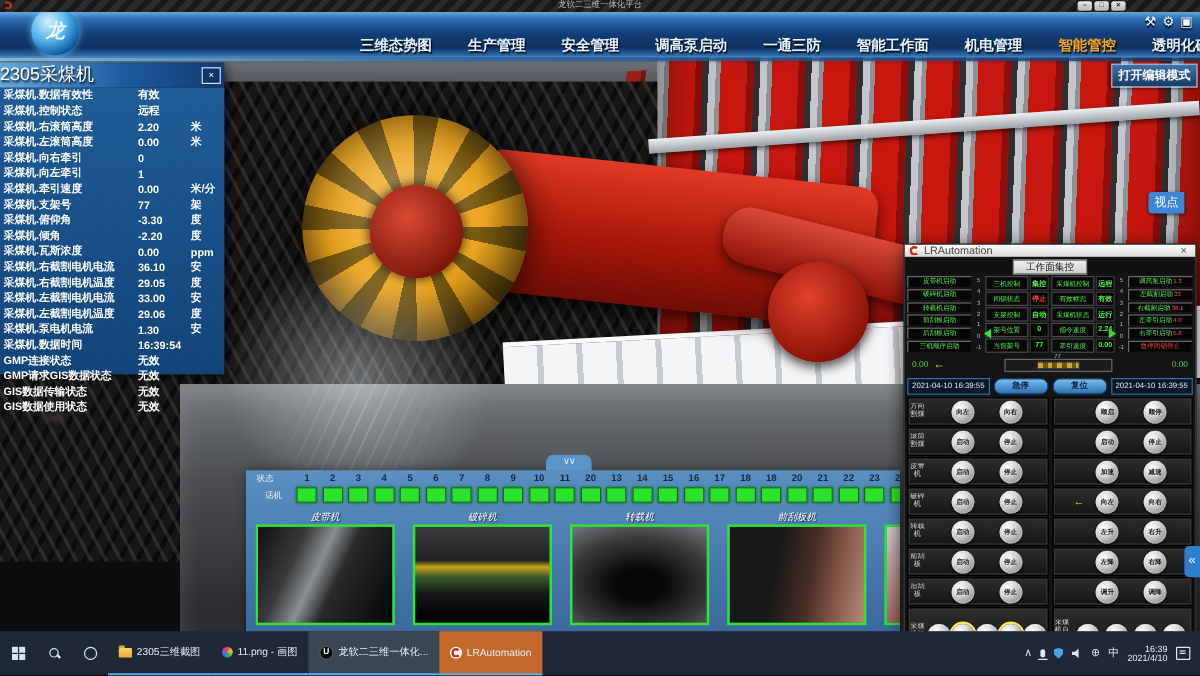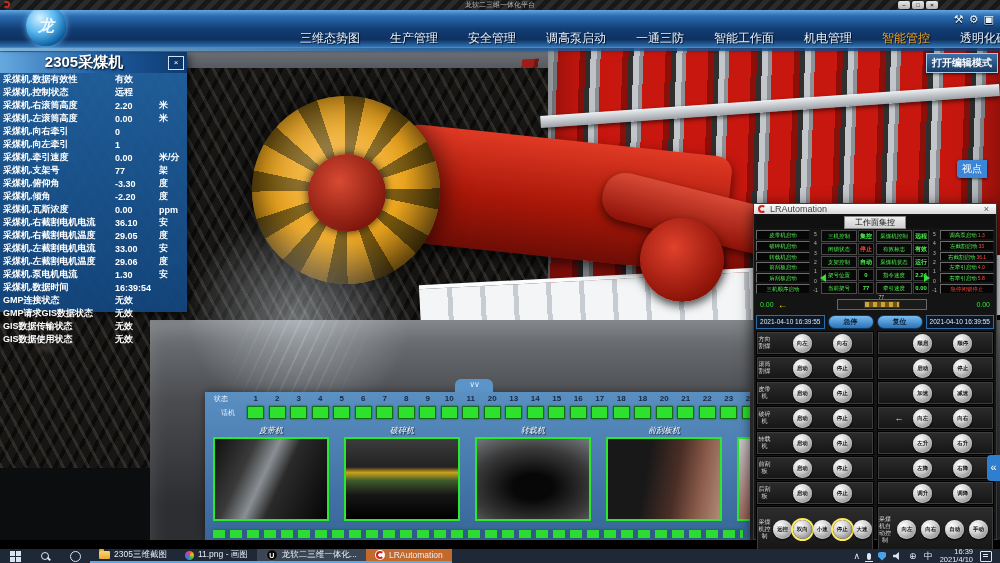--- a/index.html
+++ b/index.html
@@ -20,21 +20,21 @@
     box-shadow:0 2px 4px rgba(0,0,0,.6);}
   .navbar:after{content:"";position:absolute;left:0;bottom:-3px;width:100%;height:3px;
     background:linear-gradient(90deg,#8fd0ff,#2a6cb0 40%,#123c74);opacity:.8;}
   .nav-logo{position:absolute;left:26px;top:-4px;width:40px;height:40px;border-radius:50%;
     background:radial-gradient(circle at 35% 30%,#d6f1ff,#57b6ef 40%,#0d5ea0 75%,#063055);
     box-shadow:0 0 6px rgba(120,200,255,.8);display:flex;align-items:center;justify-content:center;
     color:#eaf7ff;font-size:16px;font-weight:bold;font-style:italic;}
   .brand{position:absolute;left:74px;top:8px;font-size:19px;font-weight:bold;color:#fff;
     letter-spacing:1px;text-shadow:1px 2px 2px rgba(0,0,0,.8);}
   .nav-menu{position:absolute;left:300px;top:0;height:38px;display:flex;align-items:center;gap:30px;}
-  .nav-item{font-size:12px;font-weight:normal;color:#e9f3ff;text-shadow:1px 1px 1px rgba(0,0,0,.8);white-space:nowrap;cursor:pointer;margin-top:19px;}
+  .nav-item{font-size:12px;font-weight:bold;color:#e9f3ff;text-shadow:1px 1px 1px rgba(0,0,0,.8);white-space:nowrap;cursor:pointer;margin-top:19px;}
   .nav-item.active{color:#f5a41e;}
   .nav-tools{position:absolute;right:6px;top:3px;display:flex;gap:5px;}
   .nav-tools span{color:#eaf4ff;font-size:11px;line-height:12px;text-shadow:0 1px 1px #000;}
   .edit-btn{position:absolute;right:2px;top:53px;z-index:38;padding:2px 5px;font-size:10px;font-weight:bold;color:#fff;
     background:linear-gradient(#3e72ab,#173a61);border:1px solid #a8c9e8;box-shadow:0 1px 3px rgba(0,0,0,.7);}
   
   .viewport{position:absolute;left:0;top:48px;width:1000px;height:492px;background:#0c0d0f;overflow:hidden;}
   .roof{position:absolute;left:0;top:0;width:1000px;height:62px;
     background:linear-gradient(180deg,#70757b,#44474c 55%,#26282c);}
   .coal-wall{position:absolute;left:0;top:20px;width:570px;height:400px;background:#171615;
@@ -75,21 +75,21 @@
   .spray{position:absolute;left:148px;top:130px;width:300px;height:280px;transform:rotate(22deg);filter:blur(1px);
     background:radial-gradient(closest-side,rgba(235,243,250,.4),rgba(235,243,250,.14) 50%,transparent 75%);}
   .spray2{position:absolute;left:170px;top:200px;width:260px;height:200px;transform:rotate(115deg);opacity:.5;
     background:repeating-linear-gradient(0deg,rgba(255,255,255,.3) 0 2px,transparent 2px 11px);
     -webkit-mask-image:radial-gradient(closest-side,#000,transparent 70%);mask-image:radial-gradient(closest-side,#000,transparent 70%);}
   .vignette{position:absolute;inset:0;background:radial-gradient(130% 130% at 40% 40%,transparent 55%,rgba(0,0,0,.5));}
   
   .spanel{position:absolute;left:0;top:52px;width:187px;z-index:20;box-shadow:2px 3px 8px rgba(0,0,0,.6);}
   .spanel-hd{height:21px;background:linear-gradient(90deg,#66a9e0,#1d5b9f 55%,#0e3a70);
     display:flex;align-items:center;position:relative;}
-  .spanel-hd .t{flex:1;text-align:center;font-size:15px;font-weight:bold;color:#fff;text-shadow:1px 1px 2px #000;}
+  .spanel-hd .t{flex:1;text-align:left;font-size:15px;font-weight:normal;color:#fff;text-shadow:1px 1px 2px #000;}
   .spanel-x{width:14px;height:12px;margin-right:3px;border:1px solid #cfe2f5;background:rgba(10,40,80,.4);
     color:#fff;font-size:8px;line-height:11px;text-align:center;}
   .spanel-bd{height:239px;display:flex;flex-direction:column;padding:0 3px;
     background:linear-gradient(180deg,rgba(32,96,158,.95),rgba(18,70,126,.95));}
   .sp-row{flex:1;display:flex;align-items:center;font-size:9px;font-weight:bold;color:#fff;white-space:nowrap;}
   .sp-row .l{flex:0 0 112px;overflow:hidden;}
   .sp-row .v{flex:0 0 44px;}
   .sp-row .u{flex:1;}
   
   .vp-tag{position:absolute;left:957px;top:160px;z-index:15;padding:2px 5px;background:#3c86d8;color:#fff;
@@ -166,21 +166,21 @@
   .thumb{height:84px;border:2px solid #2be82b;box-sizing:border-box;background:#222;}
   .thumb.t1{background:linear-gradient(115deg,#101010 0%,#3a3a3a 28%,#8a8f94 44%,#2a2a2a 58%,#050505 100%);}
   .thumb.t2{background:linear-gradient(180deg,#3c3c3c 0%,#222 35%,#caa21a 42%,#3d5b2c 52%,#161616 70%,#000 100%);}
   .thumb.t3{background:radial-gradient(90% 80% at 50% 60%,#070707 20%,#3a3a3a 60%,#6e7276 90%);}
   .thumb.t4{background:linear-gradient(100deg,#181818 35%,#4a2e26 60%,#8a5a4a 80%,#b08a78 100%);}
   .thumb.t5{background:linear-gradient(120deg,#c9ccd0 0%,#8e4a3e 40%,#c22 70%,#eee 100%);}
   .dash-row{position:absolute;left:8px;top:138px;width:530px;height:8px;
     background:repeating-linear-gradient(90deg,rgba(44,226,44,.95) 0 12px,rgba(8,40,60,.2) 12px 17px);
     box-shadow:0 0 3px rgba(0,80,0,.6);}
   
-  .taskbar{position:absolute;left:0;bottom:0;width:1000px;height:14px;background:#1e2836;z-index:45;
+  .taskbar{position:absolute;left:0;bottom:0;width:1000px;height:37px;background:#1e2836;z-index:45;
     display:flex;align-items:stretch;color:#e6edf5;}
   .tb-ico{width:30px;display:flex;align-items:center;justify-content:center;}
   .win-logo{display:grid;grid-template-columns:5px 5px;grid-template-rows:5px 5px;gap:1px;}
   .win-logo i{background:#d6e4f0;}
   .mag{position:relative;width:9px;height:9px;}
   .mag:before{content:"";position:absolute;left:0;top:0;width:6px;height:6px;border:1.5px solid #d6e4f0;border-radius:50%;}
   .mag:after{content:"";position:absolute;left:6px;top:6px;width:4px;height:1.5px;background:#d6e4f0;transform:rotate(45deg);}
   .ring{width:9px;height:9px;border:1.5px solid #d6e4f0;border-radius:50%;}
   .task{display:flex;align-items:center;gap:4px;padding:0 9px;font-size:8.5px;white-space:nowrap;
     border-bottom:2px solid #5aa9e8;box-sizing:border-box;max-width:120px;overflow:hidden;}

